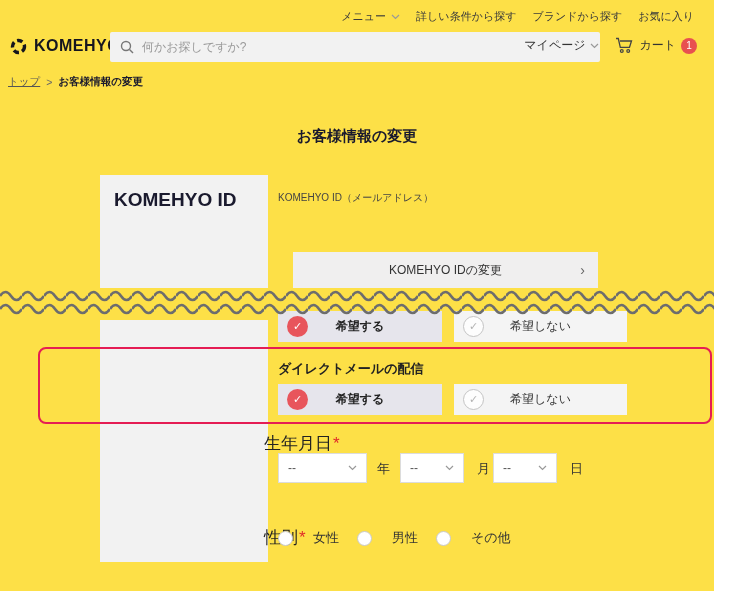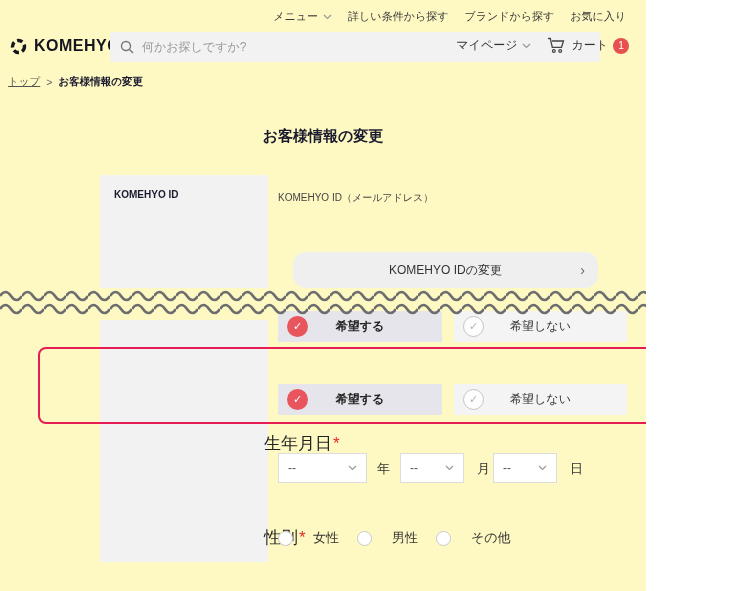--- a/index.html
+++ b/index.html
@@ -1,18 +1,18 @@
 <!DOCTYPE html>
 <html style="--accent-red: #e8555c; --highlight-border: #e51d54; --badge-red: #e85050; --selected-bg: #e6e5ec; --panel-bg: #f2f2f2; --heading: #1a1a2e;"><head>
 <meta charset="utf-8">
 <style>
   * { margin:0; padding:0; box-sizing:border-box; }
   html,body { width:750px; height:591px; background:#fff;
     font-family:"Liberation Sans","DejaVu Sans",sans-serif; color:#333; }
-  .page { position:relative; width:646px; height:591px; overflow:hidden; background:#fef9c3; }
+  .page { position:relative; width:714px; height:591px; overflow:hidden; background:#fde047; }
 
   
   .top-nav { position:absolute; top:9px; right:20px; display:flex; gap:16px;
     align-items:center; font-size:11px; color:#3a3a3a; }
   .top-nav .nav-item { display:flex; align-items:center; gap:5px; cursor:pointer; }
   .logo { position:absolute; left:10px; top:37px; display:flex; align-items:center; gap:7px;
     font-size:16px; font-weight:bold; letter-spacing:.5px; color:#15151f; }
   .search-box { position:absolute; left:110px; top:32px; width:490px; height:30px;
     background:#f2f2f2; border-radius:2px; display:flex; align-items:center; padding:0 10px; gap:8px; }
   .search-box input { flex:1; border:none; background:transparent; outline:none;
@@ -28,27 +28,27 @@
     display:flex; align-items:center; gap:6px; }
   .breadcrumb .bc-home { text-decoration:underline; color:#555; cursor:pointer; }
   .breadcrumb .bc-current { font-weight:bold; color:var(--heading,#1a1a2e); }
 
   .page-title { position:absolute; top:127px; left:0; width:100%; text-align:center;
     font-size:15px; font-weight:bold; color:var(--heading,#1a1a2e); }
 
   
   .panel-top { position:absolute; left:100px; top:175px; width:168px; height:113px; background:var(--panel-bg,#f2f2f2); }
   .panel-bottom { position:absolute; left:100px; top:320px; width:168px; height:242px; background:var(--panel-bg,#f2f2f2); }
-  .sidebar-label { position:absolute; left:114px; top:189px; font-size:10px; font-weight:bold; color:var(--heading,#1a1a2e); }
+  .sidebar-label { position:absolute; left:114px; top:189px; font-size:19px; font-weight:bold; color:var(--heading,#1a1a2e); }
 
   .id-label { position:absolute; left:278px; top:191px; font-size:10px; color:#444; }
 
   .change-btn { position:absolute; left:293px; top:252px; width:305px; height:36px;
     background:#f0efef; display:flex; align-items:center; justify-content:center;
-    font-size:12px; color:#333; cursor:pointer; z-index:2;border-radius:13px; }
+    font-size:12px; color:#333; cursor:pointer; z-index:2; }
   .change-btn .chev-right { position:absolute; right:13px; color:#666; font-size:14px; line-height:1; }
 
   .wave-svg { position:absolute; left:0; top:288px; z-index:5; pointer-events:none; }
 
   .opt { position:absolute; height:31px; display:flex; align-items:center;
     justify-content:center; font-size:12px; cursor:pointer; z-index:2; }
   .opt-yes { left:278px; width:164px; background:var(--selected-bg,#e6e5ec); font-weight:bold; color:#222; }
   .opt-no  { left:454px; width:173px; background:#f4f4f4; color:#333; }
   .row1 { top:311px; } .row2 { top:384px; }
   .check-circle { position:absolute; left:9px; top:5px; width:21px; height:21px; border-radius:50%;
@@ -165,20 +165,21 @@
   <div class="opt opt-yes row1">
     <span class="check-circle checked">✓</span>
     <span>希望する</span>
   </div>
   <div class="opt opt-no row1">
     <span class="check-circle unchecked">✓</span>
     <span>希望しない</span>
   </div>
 
   <div class="red-box"></div>
+  <div class="dm-label">ダイレクトメールの配信</div>
   <div class="opt opt-yes row2">
     <span class="check-circle checked">✓</span>
     <span>希望する</span>
   </div>
   <div class="opt opt-no row2">
     <span class="check-circle unchecked">✓</span>
     <span>希望しない</span>
   </div>
 
   <div class="field-label" style="top:432px;">

